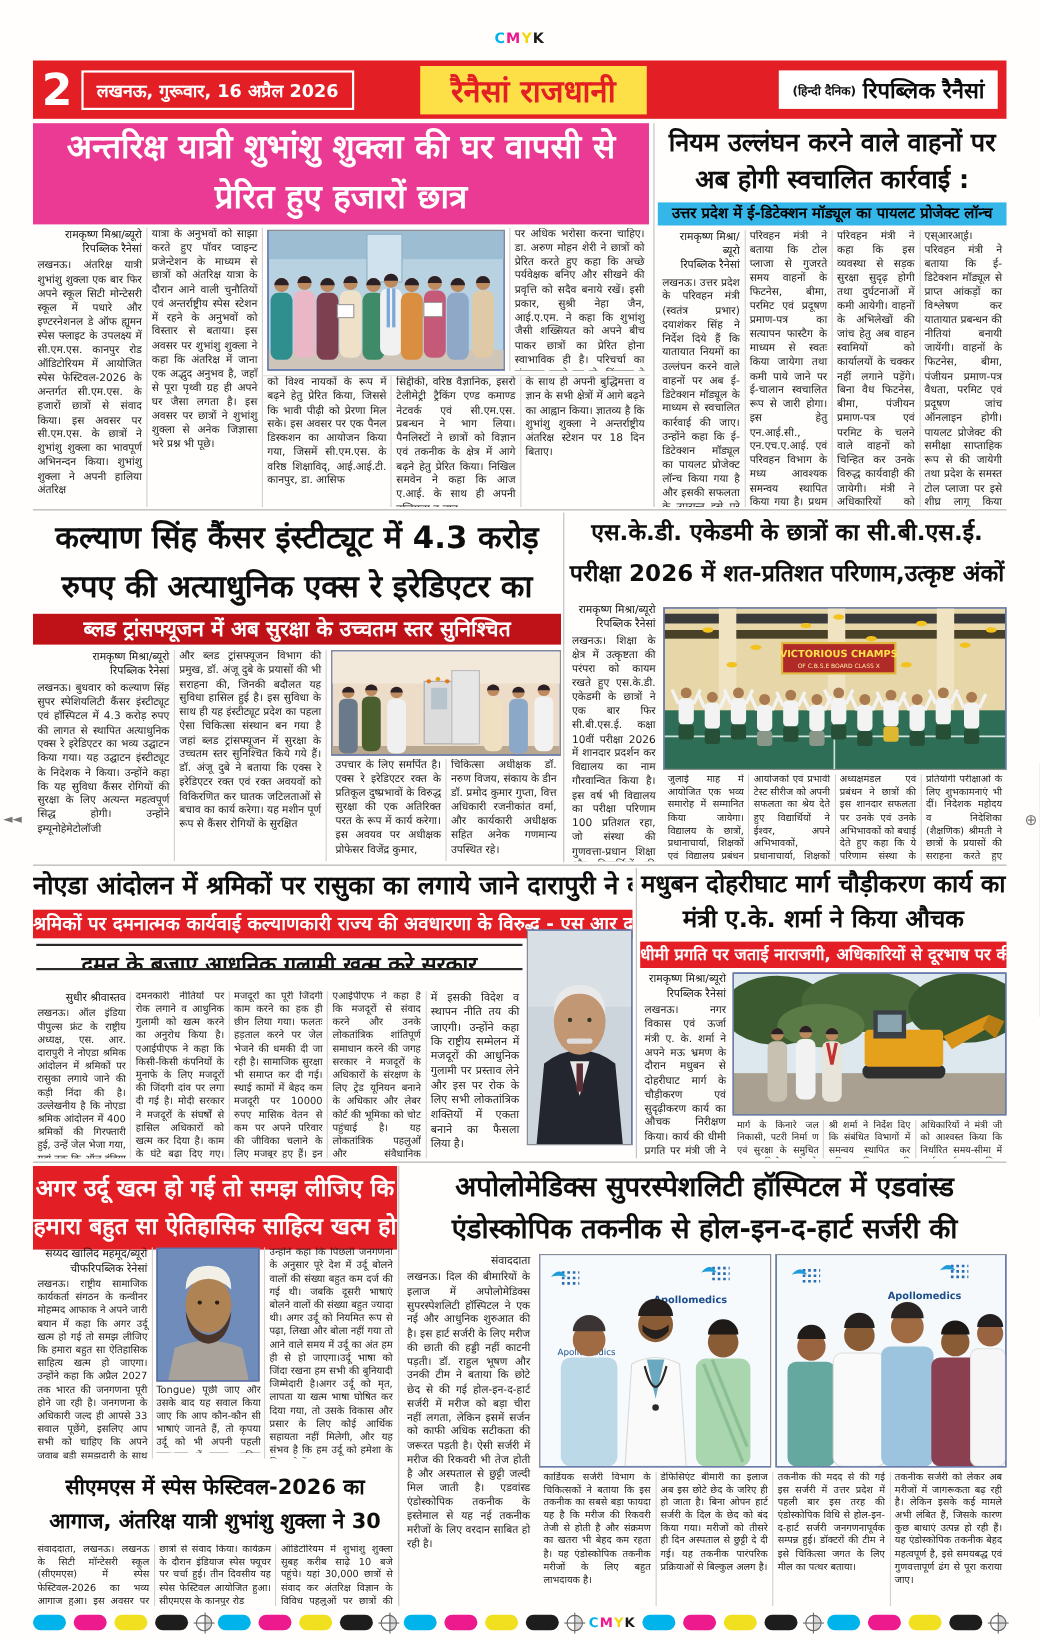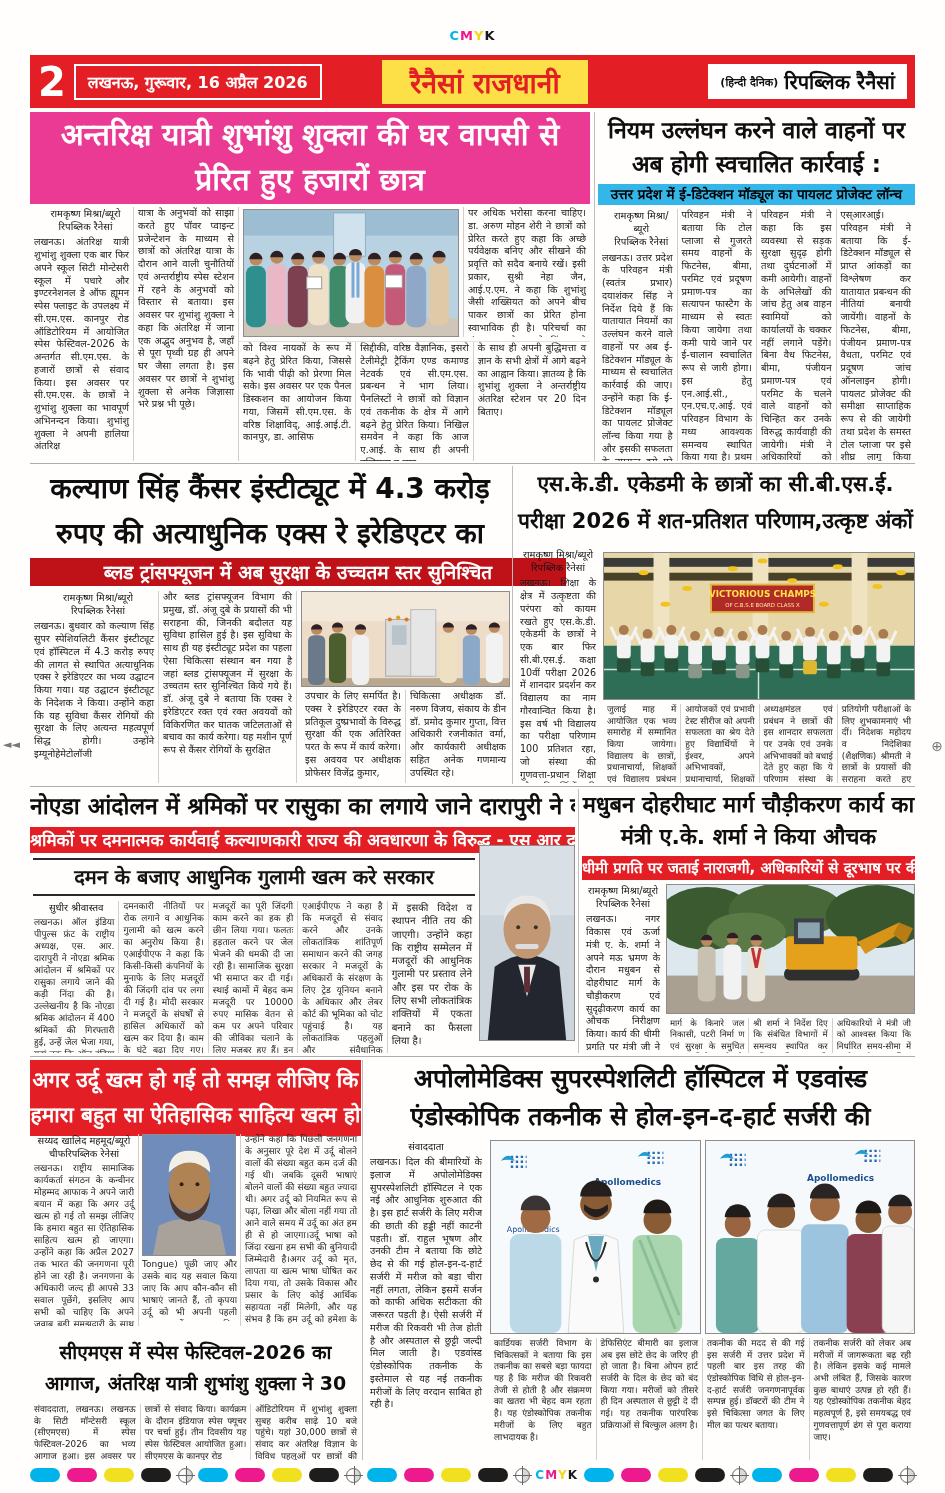--- a/index.html
+++ b/index.html
@@ -33,21 +33,21 @@
   .redbox{background:#e31e25;color:#fff;font-weight:bold;text-align:center;overflow:hidden}
   .cyanbar{background:#35b6e9;color:#000}
   .darkredbar{background:#bf1218;color:#fff}
   .redbar{background:#e31e25;color:#fff}
   .boxhead{border-top:2px solid #2a2a2a;border-bottom:2px solid #2a2a2a;font-weight:bold;color:#141414;text-align:center;overflow:hidden}
   
   .bodytext{font-size:9.6px;line-height:1.33;text-align:justify;color:#1c1c1c;overflow:hidden}
   .cols{display:flex;height:100%}
   .col{flex:1;padding:0 4px;overflow:hidden}
   .col+.col{border-left:1px solid #cfcfcf}
-  .byline{font-size:9.8px;color:#111;text-align:center;line-height:1.35;margin-bottom:3px;padding-left:8px}
+  .byline{font-size:9.8px;color:#111;text-align:right;line-height:1.35;margin-bottom:3px;padding-left:8px}
   .stack{display:flex;flex-direction:column;height:100%}
   .photo{border:1px solid #8d8d8d;background:#1d4ed8;overflow:hidden}
   .photo svg{display:block;width:100%;height:100%}
   .rule-h{position:absolute;height:1px;background:#adadad}
   .rule-v{position:absolute;width:1px;background:#bdbdbd}
 </style>
 </head>
 <body>
 
 <div class="page">
@@ -108,21 +108,21 @@
                 <use href="#p1" x="196" y="50" fill="#e0c9a6"></use>
                 <rect x="142" y="66" width="17" height="13" fill="#fff" stroke="#999"></rect>
                 <rect x="63" y="68" width="15" height="12" fill="#fff" stroke="#999"></rect>
               </svg>
             </div>
             <div class="bodytext" style="flex:1;padding:0 4px;border-left:1px solid #cfcfcf">पर अधिक भरोसा करना चाहिए। डा. अरुण मोहन शेरी ने छात्रों को प्रेरित करते हुए कहा कि अच्छे पर्यवेक्षक बनिए और सीखने की प्रवृत्ति को सदैव बनाये रखें। इसी प्रकार, सुश्री नेहा जैन, आई.ए.एम. ने कहा कि शुभांशु जैसी शख्सियत को अपने बीच पाकर छात्रों का प्रेरित होना स्वाभाविक ही है। परिचर्चा का संचालन करते हुए प्रो. किंगडन ने कहा कि अंतरिक्ष अन्वेषण</div>
           </div>
           <div class="cols" style="flex:1;margin-top:4px;border-top:1px solid #e2e2e2">
             <div class="col bodytext">को विश्व नायकों के रूप में बढ़ने हेतु प्रेरित किया, जिससे कि भावी पीढ़ी को प्रेरणा मिल सके। इस अवसर पर एक पैनल डिस्कशन का आयोजन किया गया, जिसमें सी.एम.एस. के वरिष्ठ शिक्षाविद्, आई.आई.टी. कानपुर, डा. आसिफ</div>
             <div class="col bodytext">सिद्दीकी, वरिष्ठ वैज्ञानिक, इसरो टेलीमेट्री ट्रैकिंग एण्ड कमाण्ड नेटवर्क एवं सी.एम.एस. प्रबन्धन ने भाग लिया। पैनलिस्टों ने छात्रों को विज्ञान एवं तकनीक के क्षेत्र में आगे बढ़ने हेतु प्रेरित किया। निखिल समवेन ने कहा कि आज ए.आई. के साथ ही अपनी बुद्धिमत्ता व ज्ञान</div>
-            <div class="col bodytext">के साथ ही अपनी बुद्धिमत्ता व ज्ञान के सभी क्षेत्रों में आगे बढ़ने का आह्वान किया। ज्ञातव्य है कि शुभांशु शुक्ला ने अन्तर्राष्ट्रीय अंतरिक्ष स्टेशन पर 20 दिन बिताए।</div>
+            <div class="col bodytext">के साथ ही अपनी बुद्धिमत्ता व ज्ञान के सभी क्षेत्रों में आगे बढ़ने का आह्वान किया। ज्ञातव्य है कि शुभांशु शुक्ला ने अन्तर्राष्ट्रीय अंतरिक्ष स्टेशन पर 18 दिन बिताए।</div>
           </div>
         </div>
       </div>
     </div>
   </div>
 
   <div class="abs h-black" style="left:598px;top:113px;width:317px;height:68px;font-size:23px;line-height:34px">नियम उल्लंघन करने वाले वाहनों पर अब होगी स्वचालित कार्रवाई : दयाशंकर सिंह</div>
   <div class="abs bar cyanbar" style="left:598px;top:184px;width:317px;height:21px;font-size:13.5px;line-height:21px">उत्तर प्रदेश में ई-डिटेक्शन मॉड्यूल का पायलट प्रोजेक्ट लॉन्च</div>
   <div class="abs" style="left:598px;top:209px;width:317px;height:252px">
     <div class="cols">
@@ -136,21 +136,21 @@
       <div class="col bodytext">परिवहन मंत्री ने बताया कि टोल प्लाजा से गुजरते समय वाहनों के फिटनेस, बीमा, परमिट एवं प्रदूषण प्रमाण-पत्र का सत्यापन फास्टैग के माध्यम से स्वतः किया जायेगा तथा कमी पाये जाने पर ई-चालान स्वचालित रूप से जारी होगा। इस हेतु एन.आई.सी., एन.एच.ए.आई. एवं परिवहन विभाग के मध्य आवश्यक समन्वय स्थापित किया गया है। प्रथम चरण में प्रदेश के चयनित टोल प्लाजा पर यह व्यवस्था लागू की गयी है।</div>
       <div class="col bodytext">परिवहन मंत्री ने कहा कि इस व्यवस्था से सड़क सुरक्षा सुदृढ़ होगी तथा दुर्घटनाओं में कमी आयेगी। वाहनों के अभिलेखों की जांच हेतु अब वाहन स्वामियों को कार्यालयों के चक्कर नहीं लगाने पड़ेंगे। बिना वैध फिटनेस, बीमा, पंजीयन प्रमाण-पत्र एवं परमिट के चलने वाले वाहनों को चिन्हित कर उनके विरुद्ध कार्यवाही की जायेगी। मंत्री ने अधिकारियों को समयबद्ध क्रियान्वयन के निर्देश दिये।</div>
       <div class="col bodytext">एस्आरआ्ई। परिवहन मंत्री ने बताया कि ई-डिटेक्शन मॉड्यूल से प्राप्त आंकड़ों का विश्लेषण कर यातायात प्रबन्धन की नीतियां बनायी जायेंगी। वाहनों के फिटनेस, बीमा, पंजीयन प्रमाण-पत्र वैधता, परमिट एवं प्रदूषण जांच ऑनलाइन होगी। पायलट प्रोजेक्ट की समीक्षा साप्ताहिक रूप से की जायेगी तथा प्रदेश के समस्त टोल प्लाजा पर इसे शीघ्र लागू किया जायेगा।</div>
     </div>
   </div>
 
   <div class="rule-h" style="left:30px;top:463px;width:885px"></div>
   <div class="rule-v" style="left:594px;top:112px;height:349px"></div>
 
   <div class="abs h-black" style="left:30px;top:466px;width:480px;height:90px;font-size:28px;line-height:45px">कल्याण सिंह कैंसर इंस्टीट्यूट में 4.3 करोड़ रुपए की अत्याधुनिक एक्स रे इरेडिएटर का हुआ उद्घाटन</div>
-  <div class="abs bar darkredbar" style="left:30px;top:558px;width:536px;height:28px;font-size:19px;line-height:28px">ब्लड ट्रांसफ्यूजन में अब सुरक्षा के उच्चतम स्तर सुनिश्चित</div>
+  <div class="abs bar darkredbar" style="left:30px;top:558px;width:480px;height:28px;font-size:19px;line-height:28px">ब्लड ट्रांसफ्यूजन में अब सुरक्षा के उच्चतम स्तर सुनिश्चित</div>
   <div class="abs" style="left:30px;top:591px;width:480px;height:192px">
     <div class="cols">
       <div class="col bodytext" style="flex:0 0 128px">
         <div class="byline">
           <div>रामकृष्ण मिश्रा/ब्यूरो</div>
           <div>रिपब्लिक रैनेसां</div>
         </div>
         <span>लखनऊ। बुधवार को कल्याण सिंह सुपर स्पेशियलिटी कैंसर इंस्टीट्यूट एवं हॉस्पिटल में 4.3 करोड़ रुपए की लागत से स्थापित अत्याधुनिक एक्स रे इरेडिएटर का भव्य उद्घाटन किया गया। यह उद्घाटन इंस्टीट्यूट के निदेशक ने किया। उन्होंने कहा कि यह सुविधा कैंसर रोगियों की सुरक्षा के लिए अत्यन्त महत्वपूर्ण सिद्ध होगी। उन्होंने इम्यूनोहेमेटोलॉजी</span>
       </div>
       <div class="col bodytext" style="flex:0 0 138px">और ब्लड ट्रांसफ्यूजन विभाग की प्रमुख, डॉ. अंजू दुबे के प्रयासों की भी सराहना की, जिनकी बदौलत यह सुविधा हासिल हुई है। इस सुविधा के साथ ही यह इंस्टीट्यूट प्रदेश का पहला ऐसा चिकित्सा संस्थान बन गया है जहां ब्लड ट्रांसफ्यूजन में सुरक्षा के उच्चतम स्तर सुनिश्चित किये गये हैं। डॉ. अंजू दुबे ने बताया कि एक्स रे इरेडिएटर रक्त एवं रक्त अवयवों को विकिरणित कर घातक जटिलताओं से बचाव का कार्य करेगा। यह मशीन पूर्ण रूप से कैंसर रोगियों के सुरक्षित</div>
@@ -247,21 +247,21 @@
       <div class="col bodytext" style="font-size:8.8px">अध्यक्षमंडल एवं प्रबंधन ने छात्रों की इस शानदार सफलता पर उनके एवं उनके अभिभावकों को बधाई देते हुए कहा कि ये परिणाम संस्था के शिक्षण समूह के समर्पण का प्रत्यक्ष प्रमाण हैं।</div>
       <div class="col bodytext" style="font-size:8.8px">प्रतियोगी परीक्षाओं के लिए शुभकामनाएं भी दीं। निदेशक महोदय व निदेशिका (शैक्षणिक) श्रीमती ने छात्रों के प्रयासों की सराहना करते हुए उनके उज्ज्वल व सफल भविष्य की कामना की।</div>
     </div>
   </div>
 
   <div class="rule-h" style="left:30px;top:786px;width:885px"></div>
   <div class="rule-v" style="left:512px;top:466px;height:318px"></div>
 
   <div class="abs h-black" style="left:30px;top:789px;width:545px;height:34px;font-size:23px;line-height:34px;white-space:nowrap">नोएडा आंदोलन में श्रमिकों पर रासुका का लगाये जाने दारापुरी ने बोला हमला</div>
   <div class="abs bar redbar" style="left:30px;top:827px;width:545px;height:26px;font-size:17px;line-height:26px">श्रमिकों पर दमनात्मक कार्यवाई कल्याणकारी राज्य की अवधारणा के विरुद्ध - एस आर दारापुरी</div>
-  <div class="abs boxhead" style="left:33px;top:858px;width:442px;height:38px;font-size:20px;line-height:34px">दमन के बजाए आधुनिक गुलामी खत्म करे सरकार</div>
+  <div class="abs boxhead" style="left:33px;top:858px;width:442px;height:24px;font-size:20px;line-height:34px">दमन के बजाए आधुनिक गुलामी खत्म करे सरकार</div>
   <div class="abs photo" style="left:479px;top:845px;width:96px;height:196px">
     <svg viewBox="0 0 96 196" preserveAspectRatio="none">
       <rect width="96" height="196" fill="#ccd5dc"></rect>
       <rect width="96" height="70" fill="#d8e0e6"></rect>
       <path d="M8 196 L15 122 Q48 98 81 122 L88 196 Z" fill="#23262e"></path>
       <polygon points="39,120 57,120 48,152" fill="#e8e8e8"></polygon>
       <rect x="45" y="122" width="6" height="26" fill="#5a2e34"></rect>
       <ellipse cx="48" cy="84" rx="24" ry="30" fill="#c29774"></ellipse>
       <path d="M24 78 Q24 50 48 50 Q72 50 72 78 Q66 58 48 58 Q30 58 24 78 Z" fill="#e9e9e9"></path>
       <rect x="36" y="99" width="24" height="5" rx="2.5" fill="#ddd"></rect>

